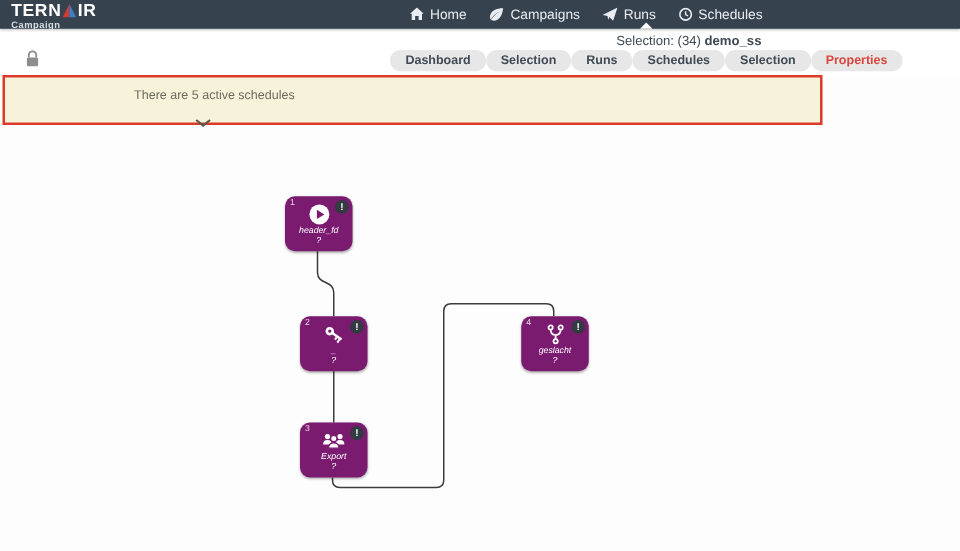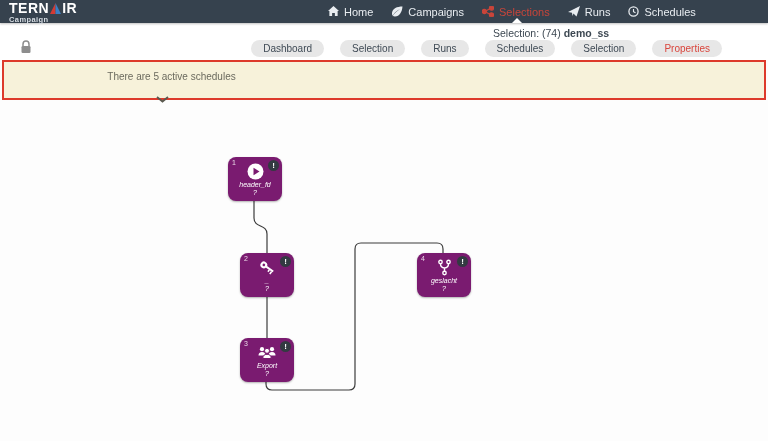--- a/index.html
+++ b/index.html
@@ -26,30 +26,30 @@
     position:absolute; left:512px; bottom:0; width:0; height:0;
     border-left:5px solid transparent; border-right:5px solid transparent;
     border-bottom:5px solid #ffffff;
   }
 
   
   .subheader { position:absolute; top:23px; left:0; width:768px; height:37px; background:#ffffff; z-index:20; }
   .selection-line { position:absolute; left:493px; top:4px; font-size:10.5px; color:#3d4852; white-space:nowrap; }
   .selection-name { font-weight:bold; }
   .lock { position:absolute; left:20px; top:17px; }
-  .tabs { position:absolute; right:46px; top:17px; display:flex; gap:16px; }
+  .tabs { position:absolute; right:46px; top:17px; display:flex; gap:0;font-weight:bold; }
   .tab-pill {
     background:#e7e7e7; border-radius:9px; padding:3px 12px;
     font-size:10px; color:#3f4a55; cursor:pointer; white-space:nowrap; line-height:1.1;
   }
   .tab-pill.active { color:#d9453c; }
 
   
   .banner {
-    position:absolute; left:2px; top:60px; width:764px; height:40px;
+    position:absolute; left:2px; top:60px; width:656px; height:40px;
     background:#f7f2da; border:2px solid #dd3a2b; z-index:20;
   }
   .banner-msg { position:absolute; left:0; top:9px; width:335px; text-align:center; font-size:10px; color:#6b6a5e; }
   .banner-chevron { position:absolute; left:152px; top:27px; cursor:pointer; }
 
   
   .canvas { position:absolute; left:0; top:100px; width:768px; height:341px; background:#fdfdfd; z-index:10; }
   .edges { position:absolute; left:0; top:0; pointer-events:none; }
 
   .node {
@@ -90,51 +90,39 @@
         <polygon points="6,0 12,5.5 10.5,5.5 10.5,11 7.5,11 7.5,7.5 4.5,7.5 4.5,11 1.5,11 1.5,5.5 0,5.5" fill="#e9edf1"></polygon>
       </svg>
       <span>Home</span>
     </div>
     <div class="menu-item">
       <svg width="12" height="11" viewBox="0 0 12 11">
         <path d="M11.5 0.5 C6 0.5 1.5 2.5 1 7 C0.7 9 2 10.5 4 10.5 C8.5 10.5 11 6 11.5 0.5 Z M1 10.8 C2.5 7.5 5.5 4.5 9 3 C5 5.5 3 8 1 10.8 Z" fill="#e9edf1"></path>
       </svg>
       <span>Campaigns</span>
     </div>
-    <div class="menu-item active">
-      <svg width="12" height="11" viewBox="0 0 12 11">
-        <g stroke="#c9453a" stroke-width="1.1" fill="#c9453a">
-          <line x1="3" y1="5.5" x2="9" y2="2"></line>
-          <line x1="3" y1="5.5" x2="9" y2="9"></line>
-          <circle cx="2.3" cy="5.5" r="2.1"></circle>
-          <circle cx="9.5" cy="2.1" r="2.1"></circle>
-          <circle cx="9.5" cy="8.9" r="2.1"></circle>
-        </g>
-      </svg>
-      <span>Selections</span>
-    </div>
     <div class="menu-item">
       <svg width="12" height="11" viewBox="0 0 12 11">
         <polygon points="0,6 12,0 8.5,10.5 5.5,7.5 4.5,10 4,6.8" fill="#e9edf1"></polygon>
       </svg>
       <span>Runs</span>
     </div>
     <div class="menu-item">
       <svg width="11" height="11" viewBox="0 0 12 12">
         <circle cx="6" cy="6" r="5" fill="none" stroke="#e9edf1" stroke-width="1.4"></circle>
         <polyline points="6,3.2 6,6.2 8.2,7.4" fill="none" stroke="#e9edf1" stroke-width="1.2"></polyline>
       </svg>
       <span>Schedules</span>
     </div>
   </nav>
   <div class="nav-caret"></div>
 </header>
 
 <div class="subheader">
-  <div class="selection-line"><span>Selection: (74) </span><span class="selection-name">demo_ss</span></div>
+  <div class="selection-line"><span>Selection: (34) </span><span class="selection-name">demo_ss</span></div>
 
   <div class="lock">
     <svg width="12" height="14" viewBox="0 0 12 14">
       <path d="M3 6 V4.2 a3 3.1 0 0 1 6 0 V6" fill="none" stroke="#8d8d8d" stroke-width="1.5"></path>
       <rect x="1.5" y="6" width="9" height="7" rx="1.2" fill="#8d8d8d"></rect>
     </svg>
   </div>
 
   <div class="tabs">
     <div class="tab-pill">Dashboard</div>

